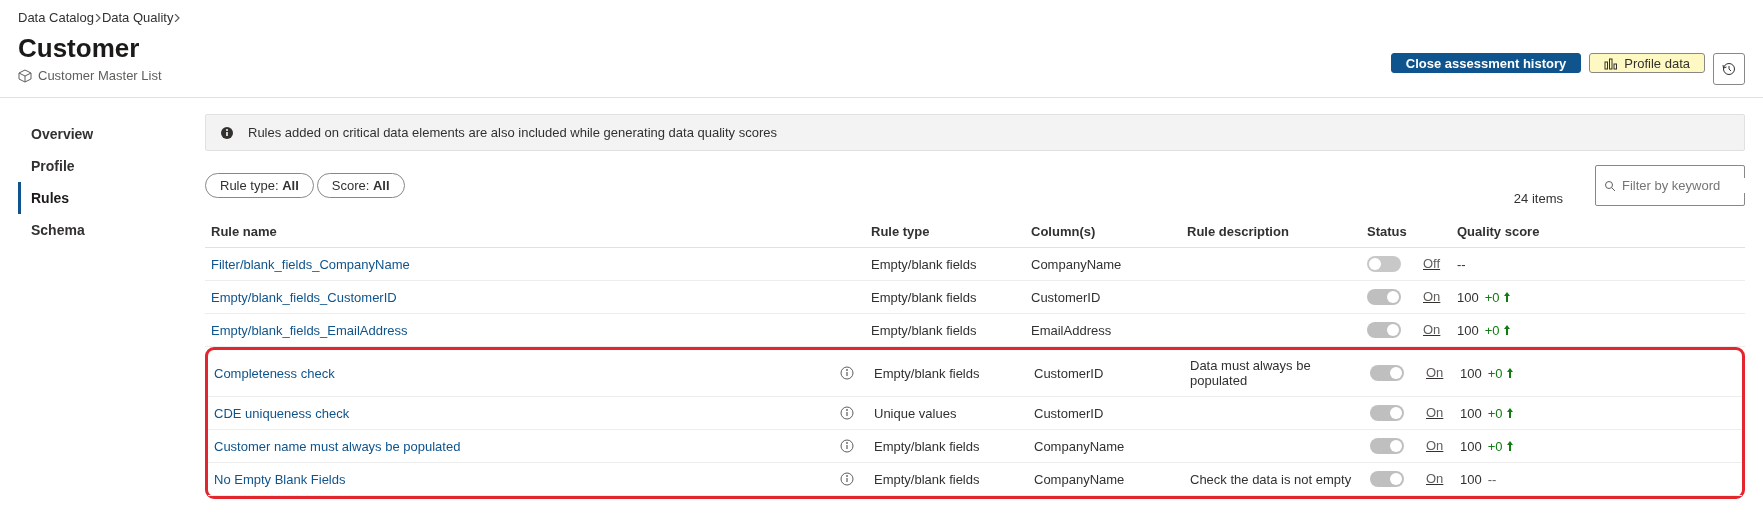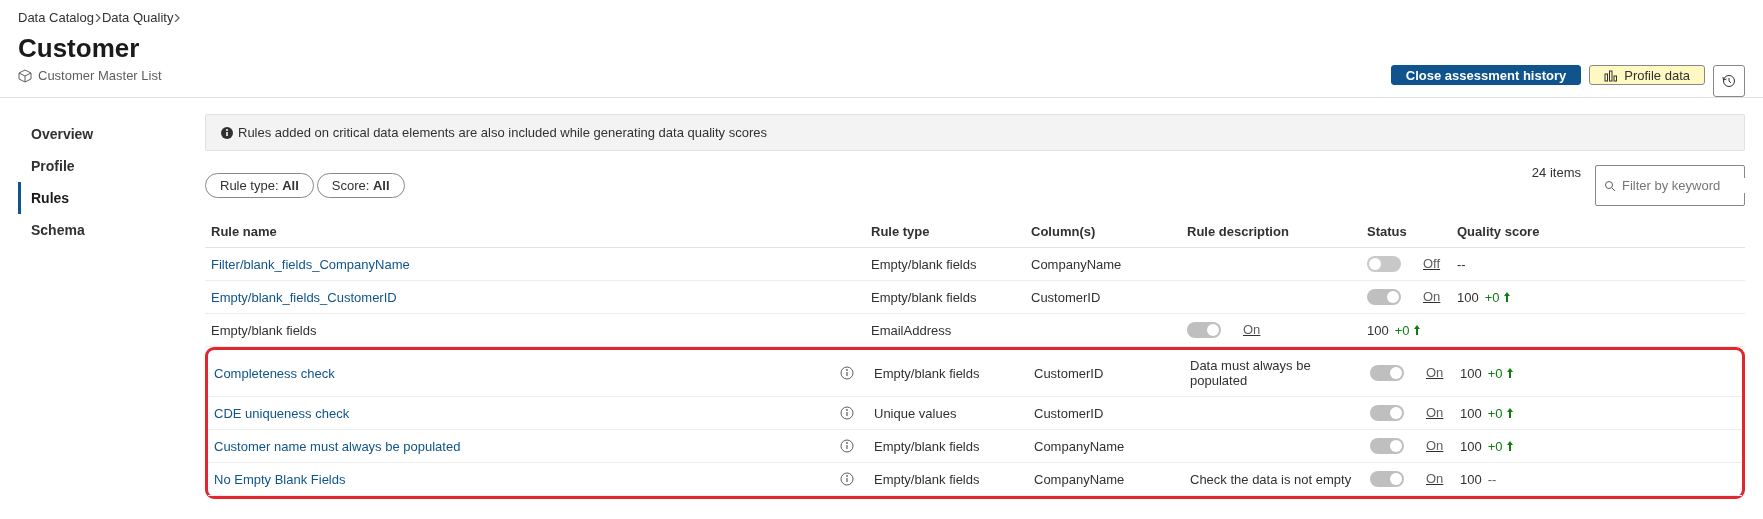--- a/index.html
+++ b/index.html
@@ -18,21 +18,21 @@
   display: flex;
   align-items: center;
   font-size: 13px;
   color: #323130;
   margin-bottom: 6px;
 }
 .breadcrumb span.sep { color: #605e5c; }
 .title-row {
   display: flex;
   justify-content: space-between;
-  align-items: flex-end;
+  align-items: center;
 }
 .title-left h1 {
   font-size: 26px;
   font-weight: 600;
   color: #1b1a19;
   margin: 2px 0 4px 0;
 }
 .subtitle {
   display: flex;
   align-items: center;
@@ -100,21 +100,21 @@
   flex: 1;
   padding: 16px 18px 0 0;
 }
 .info-banner {
   background: #f3f3f3;
   border: 1px solid #e1e1e1;
   border-radius: 2px;
   padding: 10px 14px;
   display: flex;
   align-items: center;
-  gap: 4px;
+  gap: 14px;
   font-size: 13px;
   color: #323130;
 }
 .info-banner .info-icon {
   width: 14px; height: 14px;
   display:inline-flex; align-items:center; justify-content:center;
 }
 .filter-row {
   display: flex;
   align-items: center;
@@ -126,22 +126,22 @@
   border: 1px solid #8a8886;
   background: #fff;
   border-radius: 16px;
   padding: 4px 14px;
   font-size: 13px;
   cursor: pointer;
 }
 .pill b { font-weight: 600; }
 .filter-right {
   display: flex;
-  align-items: flex-start;
-  gap: 14px;
+  align-items: flex-end;
+  gap: 32px;
 }
 .item-count { font-size: 13px; }
 .search-box {
   display: flex;
   align-items: center;
   border: 1px solid #8a8886;
   border-radius: 2px;
   padding: 12px 8px;
   width: 150px;
   gap: 6px;
@@ -357,20 +357,23 @@
               <span class="toggle-label">On</span>
             </div>
             <div class="score-cell">
               <span>100</span>
               <span class="delta-up">+0 <svg width="8" height="10" viewBox="0 0 8 10" style="display:inline">
                   <path d="M4 0 L7 4 L5 4 L5 10 L3 10 L3 4 L1 4 Z" fill="#107c10"></path>
                 </svg></span>
             </div>
           </div>
           <div class="trow">
+            <div class="rule-name-cell">
+              <a>Empty/blank_fields_EmailAddress</a>
+            </div>
             <div>Empty/blank fields</div>
             <div>EmailAddress</div>
             <div></div>
             <div class="toggle">
               <span class="toggle-track on">
                 <span class="toggle-thumb"></span>
               </span>
               <span class="toggle-label">On</span>
             </div>
             <div class="score-cell">

